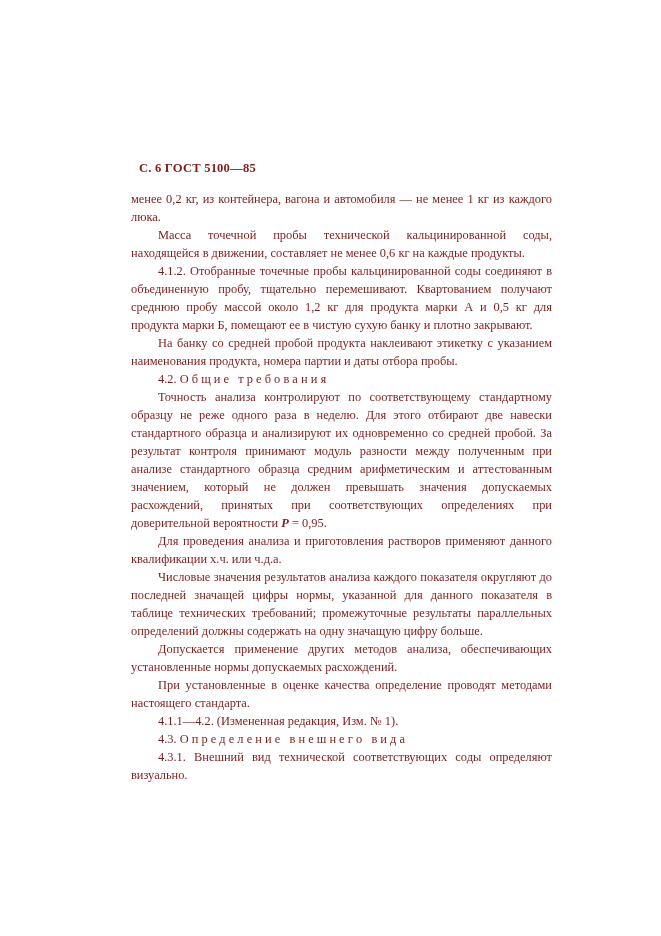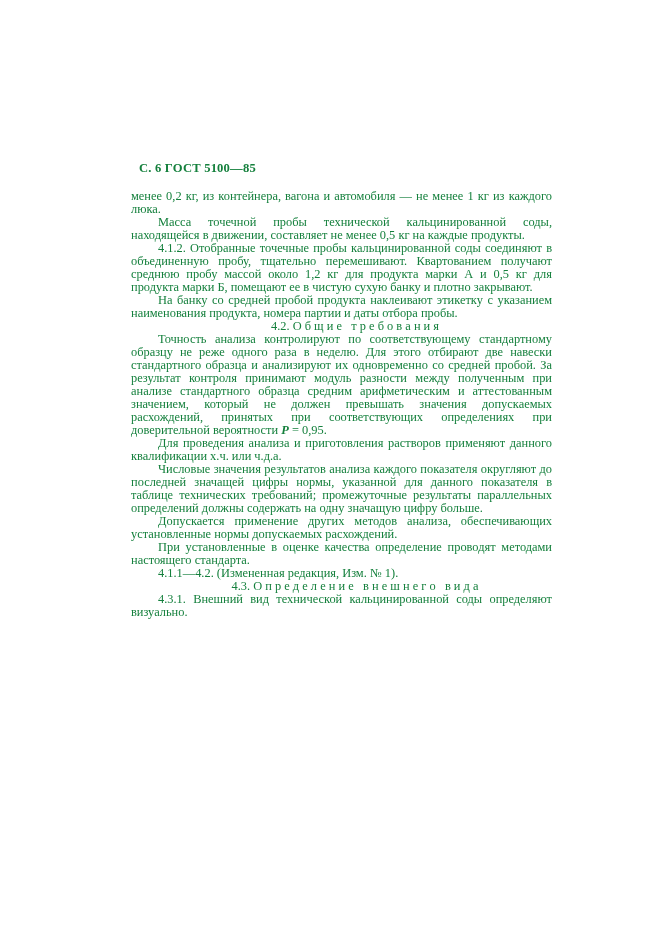--- a/index.html
+++ b/index.html
@@ -5,65 +5,65 @@
   html, body { margin: 0; padding: 0; }
   body {
     width: 661px; height: 936px;
     background: #ffffff;
     font-family: "Liberation Serif", "DejaVu Serif", serif;
   }
   .page {
     position: relative;
     width: 661px; height: 904px;
     background: #ffffff;
-    color: #15803d;
+    color: #7f1d1d;
   }
   .running-header {
     position: absolute;
     left: 139px; top: 161px;
     font-size: 12.6px;
     font-weight: bold;
     letter-spacing: 0.2px;
     white-space: nowrap;
   }
   .textblock {
     position: absolute;
     left: 131px; top: 190px;
     width: 421px;
     font-size: 12.4px;
-    line-height: 13px;
+    line-height: 18px;
     text-align: justify;
   }
   .textblock p {
     margin: 0;
     text-indent: 27px;
   }
   p.noindent { text-indent: 0; }
   p.spaced {
     white-space: pre-wrap;
-    text-align: center;
+    text-align: left;
   }
   .var {
     font-style: italic;
     font-weight: bold;
   }
   .bold { font-weight: normal; }
 </style>
 </head>
 <body>
 
 <div class="page">
 
   <div class="running-header">С. 6 ГОСТ 5100—85</div>
 
   <div class="textblock">
 
     <p class="noindent">менее 0,2 кг, из контейнера, вагона и автомобиля — не менее 1 кг из каждого люка.</p>
 
-    <p>Масса точечной пробы технической кальцинированной соды, находящейся в движении, составляет не менее 0,5 кг на каждые продукты.</p>
+    <p>Масса точечной пробы технической кальцинированной соды, находящейся в движении, составляет не менее 0,6 кг на каждые продукты.</p>
 
     <p>4.1.2. Отобранные точечные пробы кальцинированной соды соединяют в объединенную пробу, тщательно перемешивают. Квартованием получают среднюю пробу массой около 1,2 кг для продукта марки А и 0,5 кг для продукта марки Б, помещают ее в чистую сухую банку и плотно закрывают.</p>
 
     <p>На банку со средней пробой продукта наклеивают этикетку с указанием наименования продукта, номера партии и даты отбора пробы.</p>
 
     <p class="spaced">4.2. О б щ и е   т р е б о в а н и я</p>
 
     <p><span>Точность анализа контролируют по соответствующему стандартному образцу не реже одного раза в неделю. Для этого отбирают две навески стандартного образца и анализируют их одновременно со средней пробой. За результат контроля принимают модуль разности между полученным при анализе стандартного образца средним арифметическим и аттестованным значением, который не должен превышать значения допускаемых расхождений, принятых при соответствующих определениях при доверительной вероятности </span><span class="var">Р</span><span> = 0,95.</span></p>
 
     <p>Для проведения анализа и приготовления растворов применяют данного квалификации х.ч. или ч.д.а.</p>
@@ -72,16 +72,16 @@
     <p>Числовые значения результатов анализа каждого показателя округляют до последней значащей цифры нормы, указанной для данного показателя в таблице технических требований; промежуточные результаты параллельных определений должны содержать на одну значащую цифру больше.</p>
 
     <p>Допускается применение других методов анализа, обеспечивающих установленные нормы допускаемых расхождений.</p>
 
     <p>При установленные в оценке качества определение проводят методами настоящего стандарта.</p>
 
     <p><span>4.1.1—4.2. </span><span class="bold">(Измененная редакция, Изм. № 1).</span></p>
 
     <p class="spaced">4.3. О п р е д е л е н и е   в н е ш н е г о   в и д а</p>
 
-    <p>4.3.1. Внешний вид технической кальцинированной соды определяют визуально.</p>
+    <p>4.3.1. Внешний вид технической соответствующих соды определяют визуально.</p>
 
   </div>
 </div>
 
 </body></html>

